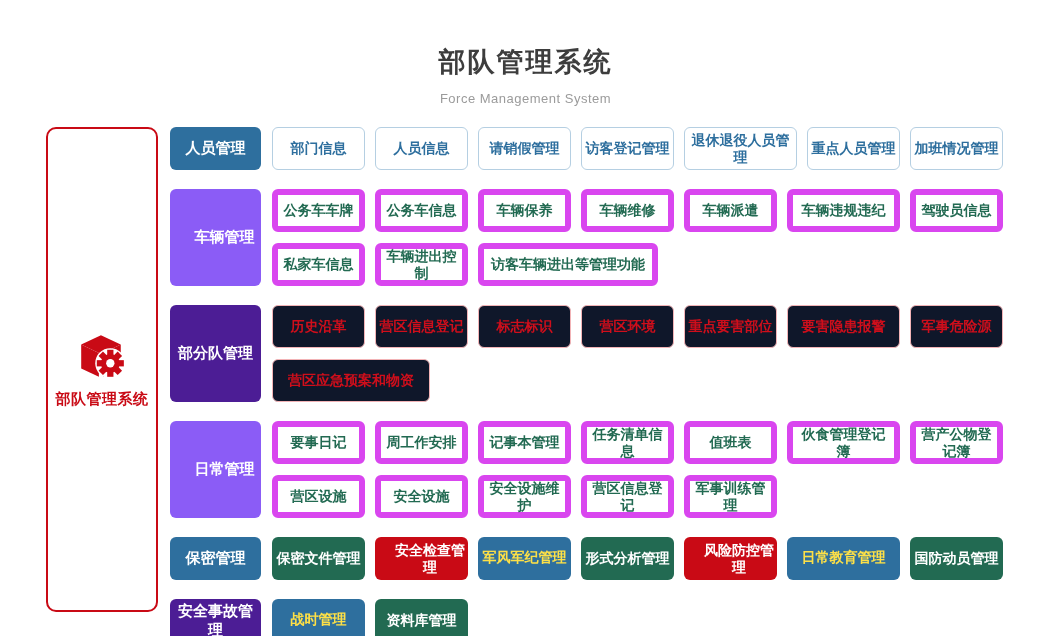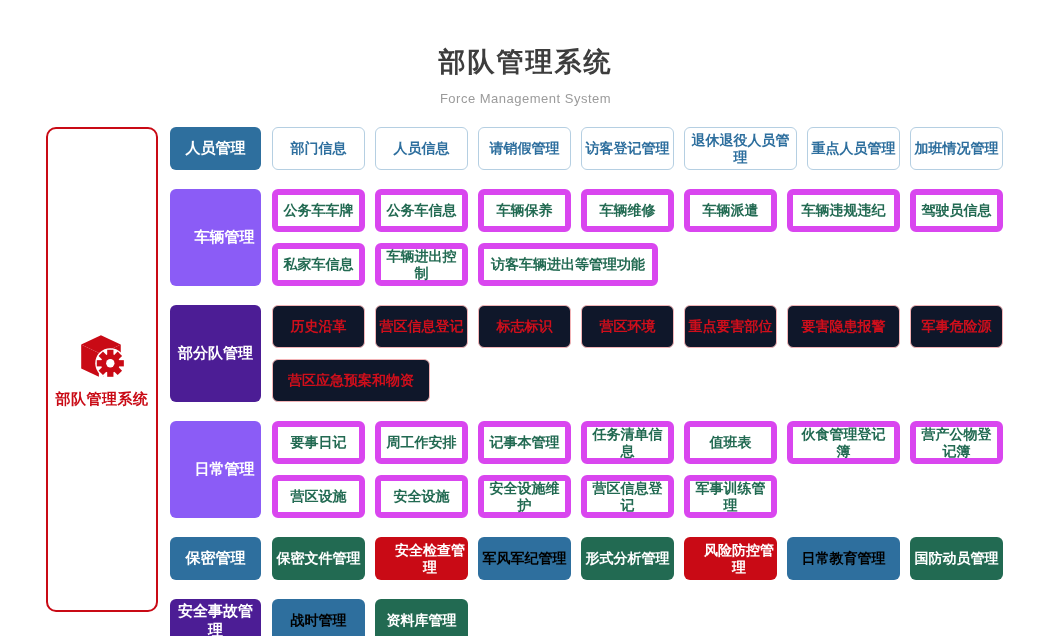--- a/index.html
+++ b/index.html
@@ -26,21 +26,21 @@
   .lines{display:flex;flex-direction:column;gap:11px;}
   .line{display:flex;gap:10px;border-radius:9px;}
   .item{width:93px;height:43px;border-radius:6px;box-sizing:border-box;
     display:flex;align-items:center;justify-content:center;text-align:center;
     font-size:14px;font-weight:bold;line-height:1.2;padding:2px 3px;}
   .w2{width:113px;} .w3{width:158px;text-align:right;} .w4{width:180px;}
 
   .o-blue {background:#fff;border:1px solid #b5cfe2;color:#2e6f9e;}
   .o-green{background:#fff;border:6px solid #d946ef;color:#226a52;}
   .o-red  {background:#0f172a;border:1px solid #f2b3b6;color:#cf0e1b;}
-  .s-blue {background:#2e6f9e;color:#000000;}
+  .s-blue {background:#2e6f9e;color:#fde047;font-family:Liberation Serif, serif;}
   .s-green{background:#226a52;color:#fff;}
   .s-red  {background:#c90a15;color:#fff;padding-left:20px;}
   .cat.blue{background:#2e6f9e;} .cat.green{background:#8b5cf6;padding-left:20px;} .cat.red{background:#4c1d95;}
 </style>
 </head>
 <body>
 
 <div class="canvas">
 
   <div class="header">

